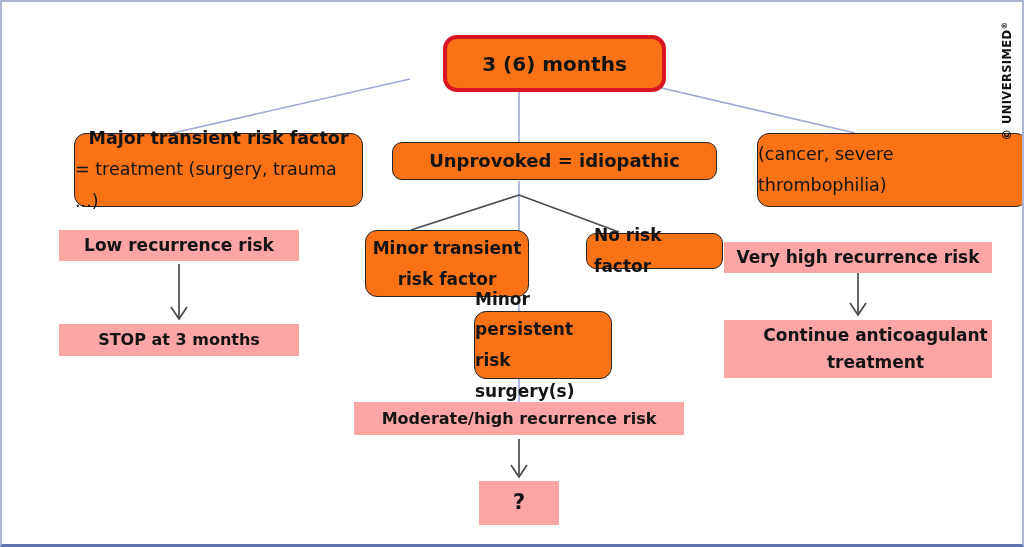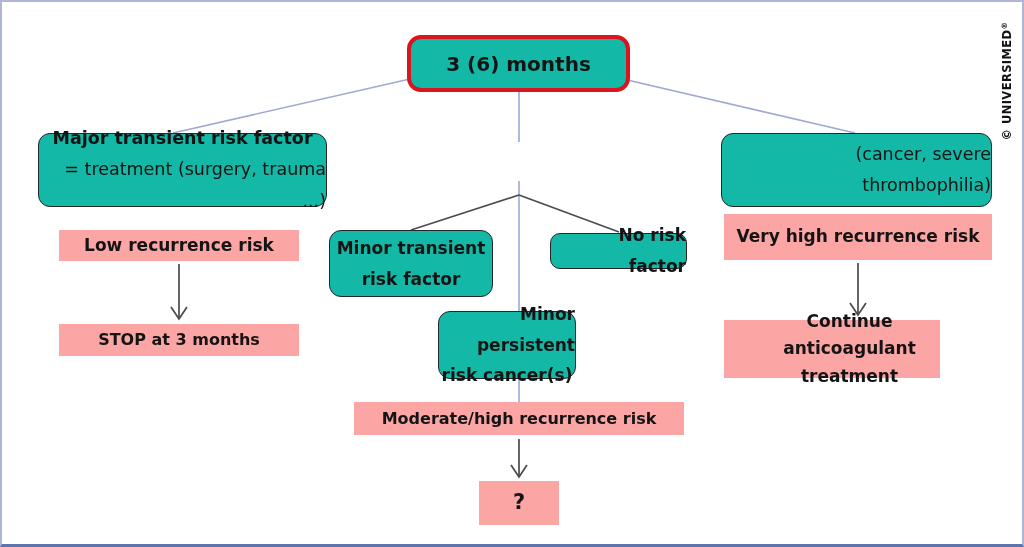--- a/index.html
+++ b/index.html
@@ -20,31 +20,32 @@
   svg.connectors {
     position: absolute;
     left: 0; top: 0;
     width: 1024px; height: 547px;
     z-index: 0;
   }
 
   .node {
     position: absolute;
     z-index: 1;
-    background: #14b8a6;
+    background: #f97316;
     border: 1.6px solid #26262b;
     border-radius: 12px;
     display: flex;
     flex-direction: column;
     align-items: center;
     justify-content: center;
-    text-align: right;
+    text-align: left;
     font-weight: bold;
     font-size: 17px;
     line-height: 1.8;
+    margin-left: 36px;
   }
   .node .sub { font-weight: normal; }
 
   .node.root {
     border: 4px solid #d9161f;
     border-radius: 14px;
     font-size: 20px;
   }
 
   .bar {
@@ -125,52 +126,55 @@
   </div>
 
   <div class="bar" style="left:57px; top:228px; width:240px; height:31px;">
     <div>Low recurrence risk</div>
   </div>
 
   <div class="bar big" style="left:57px; top:322px; width:240px; height:32px;">
     <div>STOP at 3 months</div>
   </div>
 
+  <div class="node" style="left:354px; top:140px; width:325px; height:38px; font-size:18px; border-radius:10px;">
+    <div>Unprovoked = idiopathic</div>
+  </div>
 
   <div class="node" style="left:327px; top:228px; width:164px; height:67px;">
     <div>Minor transient</div>
     <div>risk factor</div>
   </div>
 
   <div class="node" style="left:548px; top:231px; width:137px; height:36px; border-radius:10px;padding-left:7px;">
     <div>No risk factor</div>
   </div>
 
   <div class="node" style="left:436px; top:309px; width:138px; height:68px;">
     <div>Minor persistent</div>
-    <div>risk cancer(s)</div>
+    <div>risk surgery(s)</div>
   </div>
 
   <div class="bar big" style="left:352px; top:400px; width:330px; height:33px;">
     <div>Moderate/high recurrence risk</div>
   </div>
 
   <div class="bar q" style="left:477px; top:479px; width:80px; height:44px;">
     <div>?</div>
   </div>
 
   <div class="node" style="left:719px; top:131px; width:271px; height:74px; font-size:17.5px;">
     <div class="sub">(cancer, severe thrombophilia)</div>
   </div>
 
-  <div class="bar" style="left:722px; top:212px; width:268px; height:46px;">
+  <div class="bar" style="left:722px; top:240px; width:268px; height:31px;">
     <div>Very high recurrence risk</div>
   </div>
 
-  <div class="bar" style="left:722px; top:318px; width:216px; height:58px;padding-left:35px;">
+  <div class="bar" style="left:722px; top:318px; width:268px; height:58px;padding-left:35px;">
     <div>Continue anticoagulant</div>
     <div>treatment</div>
   </div>
 
   <div class="copyright">
     <span>© UNIVERSIMED</span><sup>®</sup>
   </div>
 
 </div>
 

